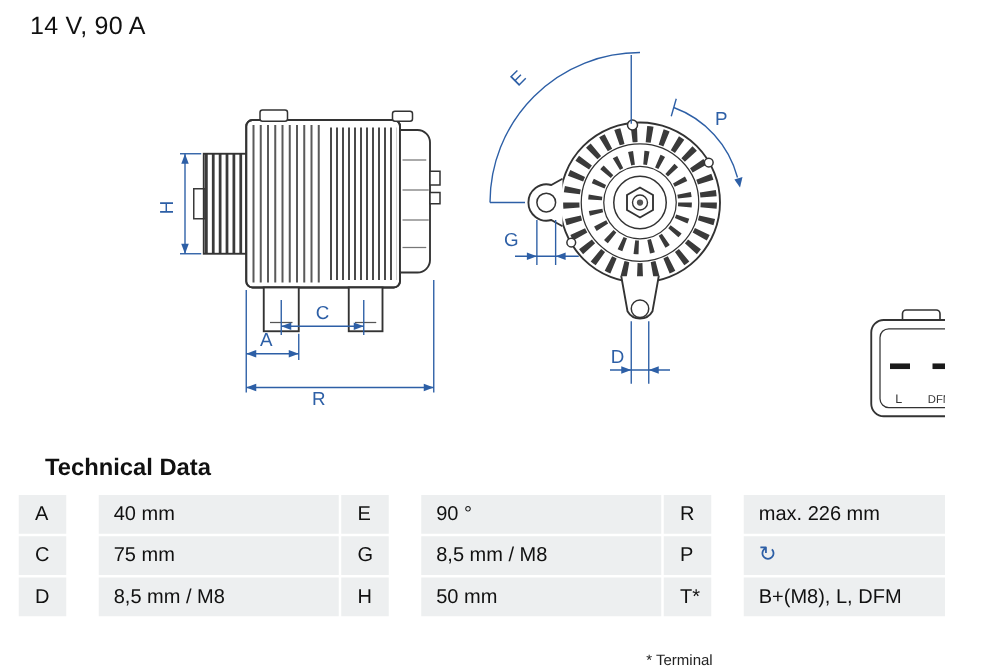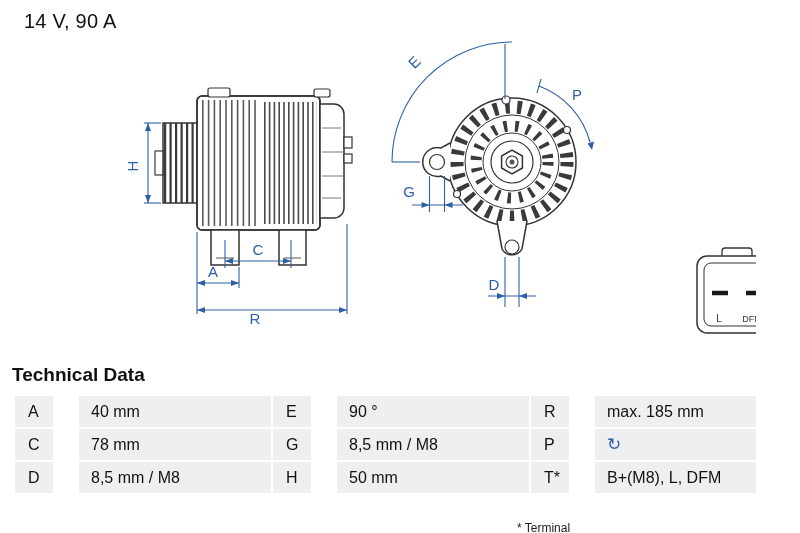--- a/index.html
+++ b/index.html
@@ -3,21 +3,21 @@
 <meta charset="utf-8">
 <style>
   * { box-sizing: border-box; }
   html, body { margin: 0; padding: 0; background: #fff; }
   .stage {
     position: relative; width: 756px; height: 533px; background: #fff;
     font-family: "Liberation Sans", sans-serif; color: #111; overflow: hidden;
   }
   .spec { position: absolute; left: 24px; top: 10px; font-size: 20px; letter-spacing: .2px; }
   .diagram { position: absolute; left: 0; top: 0; }
-  .tech-title { position: absolute; left: 12px; top: 364px; font-size: 19px; font-weight: bold; }
+  .tech-title { position: absolute; left: 36px; top: 364px; font-size: 19px; font-weight: bold; }
   .grid {
     position: absolute; left: 15px; top: 396px; width: 772px;
     display: grid; grid-template-columns: 38px 216px 38px 216px 38px 216px;
     grid-auto-rows: 31px; gap: 2px; background: #fff;
   }
   .cell { background: #edeff0; font-size: 16px; line-height: 31px; white-space: nowrap; overflow: hidden; }
   .cell.key { padding-left: 13px; }
   .cell.val { padding-left: 12px; margin-left: 24px; }
   .cell.p-rot { font-family: "DejaVu Sans", sans-serif; color: #2d5fa6; font-size: 17px; }
   .footnote { position: absolute; left: 517px; top: 499px; font-size: 12px; color: #222; margin-top: 22px; }
@@ -152,24 +152,24 @@
   </svg>
 
   <div class="tech-title">Technical Data</div>
 
   <div class="grid">
     <div class="cell key">A</div>
     <div class="cell val">40 mm</div>
     <div class="cell key">E</div>
     <div class="cell val">90 °</div>
     <div class="cell key">R</div>
-    <div class="cell val">max. 185 mm</div>
+    <div class="cell val">max. 226 mm</div>
 
     <div class="cell key">C</div>
-    <div class="cell val">78 mm</div>
+    <div class="cell val">75 mm</div>
     <div class="cell key">G</div>
     <div class="cell val">8,5 mm / M8</div>
     <div class="cell key">P</div>
     <div class="cell val p-rot">↻</div>
 
     <div class="cell key">D</div>
     <div class="cell val">8,5 mm / M8</div>
     <div class="cell key">H</div>
     <div class="cell val">50 mm</div>
     <div class="cell key">T*</div>

